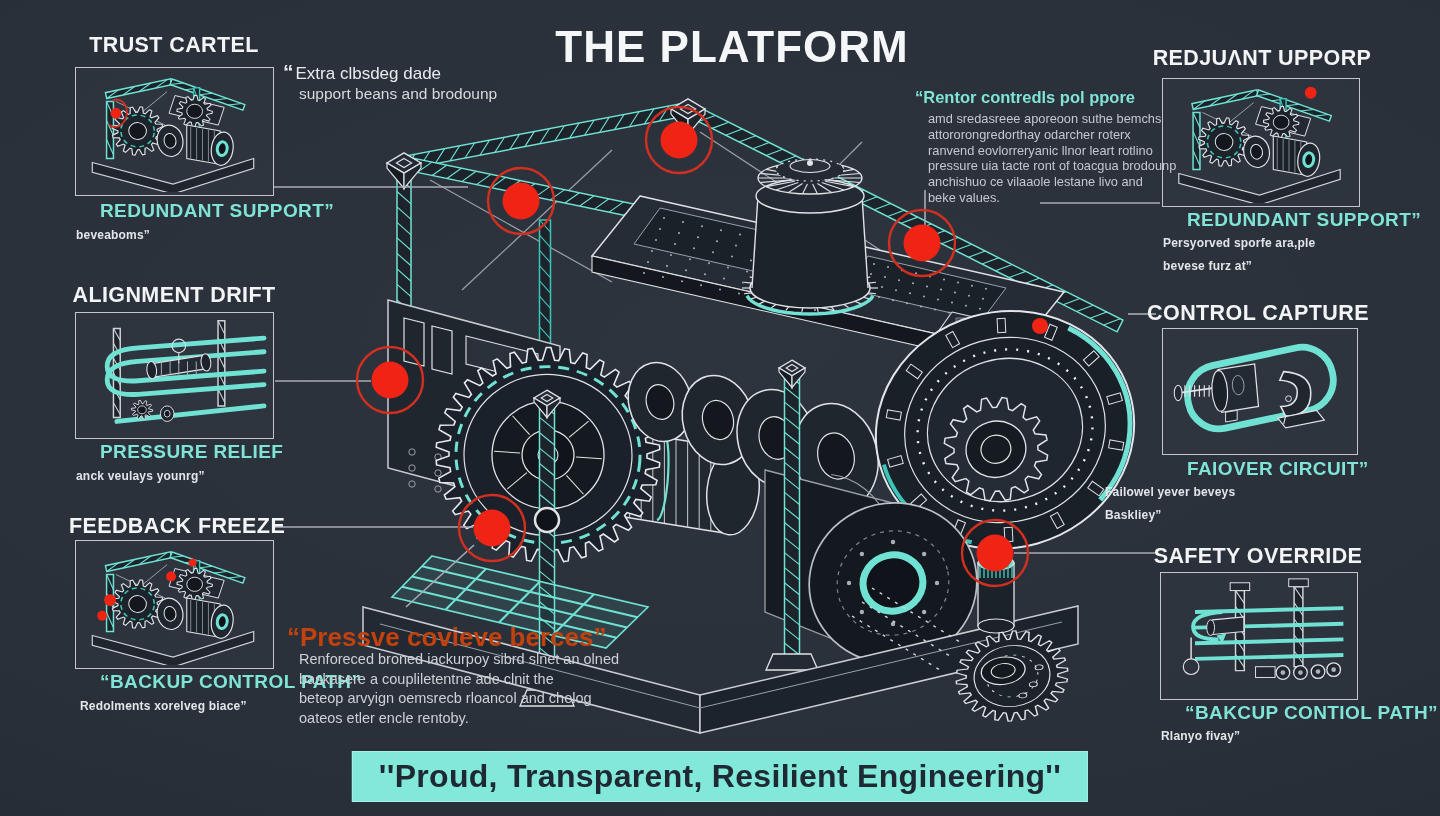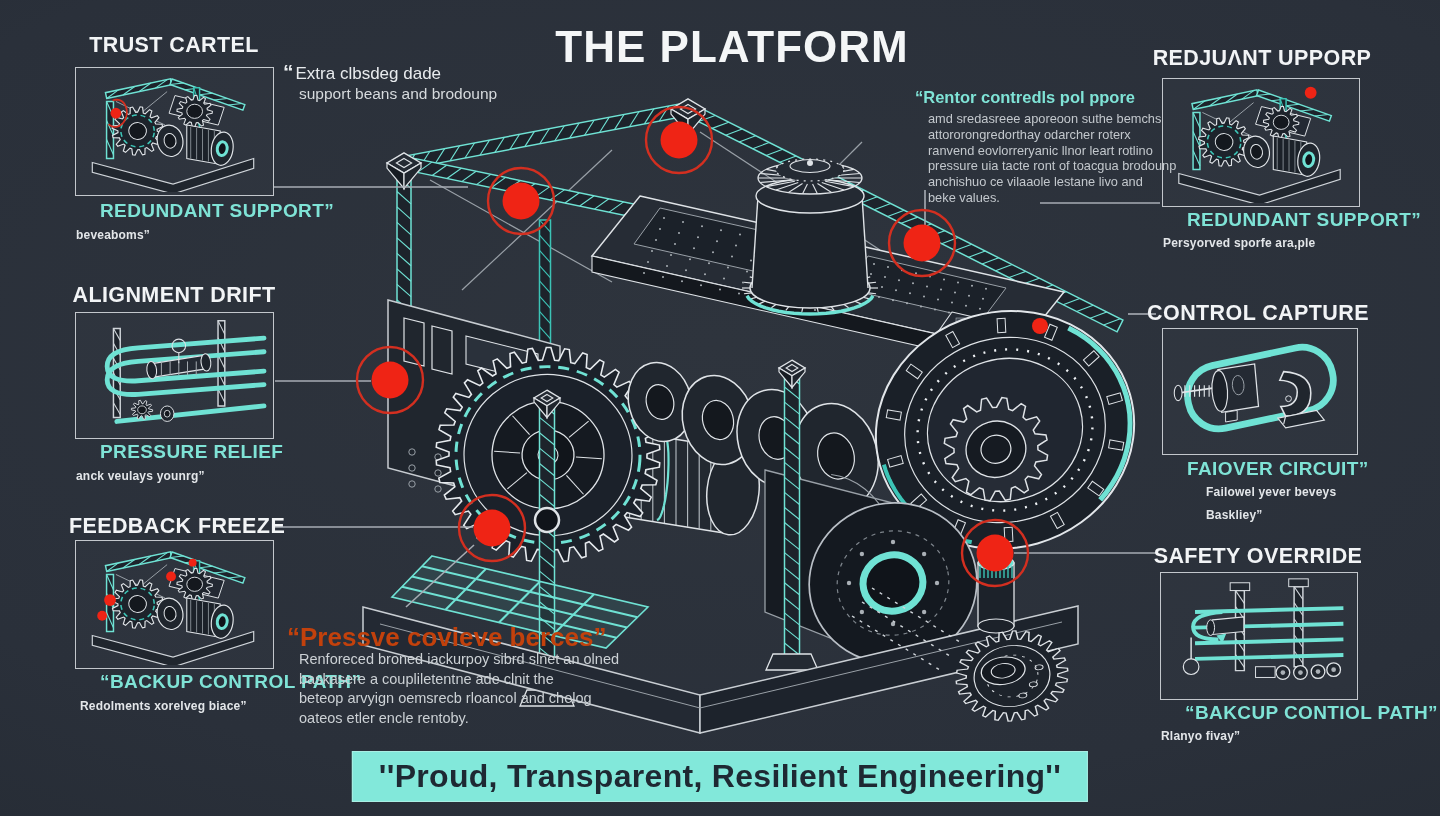--- a/index.html
+++ b/index.html
@@ -799,20 +799,21 @@
       <line x1="134" y1="63" x2="134" y2="95" stroke="#8d949b" stroke-width="0.9" fill="none"></line>
       <line x1="140" y1="64" x2="140" y2="96" stroke="#8d949b" stroke-width="0.9" fill="none"></line>
       <ellipse cx="0" cy="0" rx="11" ry="17" fill="#20262e" stroke="#dfe3e7" stroke-width="1.2" transform="translate(148 82) rotate(8)"></ellipse>
       <ellipse cx="0" cy="0" rx="5" ry="7" fill="#10141a" stroke="#6fe2d4" stroke-width="3" transform="translate(148 82) rotate(8)"></ellipse>
       <circle cx="150" cy="14" r="6" fill="#ef2415"></circle>
     </svg>
 </div>
 <div class="abs cap" style="left:1163px;top:209px;">REDUNDANT SUPPORT”</div>
 <div class="abs sub" style="left:1163px;top:232px;">
   <div>Persyorved sporfe ara,ple</div>
+  <div>bevese furz at”</div>
 </div>
 
 <div class="abs hd" style="left:1258px;top:301px;">CONTROL CAPTURE</div>
 <div class="abs box" style="left:1162px;top:328px;width:194px;height:125px;">
   <svg id="th5" width="191" height="122" viewBox="0 0 196 126">
       <rect x="24" y="28" width="152" height="66" rx="32" fill="none" stroke="#6fe2d4" stroke-width="7" transform="rotate(-12 100 61)"></rect>
       <line x1="16" y1="66" x2="58" y2="60" stroke="#dfe3e7" stroke-width="2" fill="none"></line>
       <line x1="22" y1="58" x2="22" y2="70" stroke="#dfe3e7" stroke-width="1.2" fill="none"></line>
       <line x1="27" y1="58" x2="27" y2="70" stroke="#dfe3e7" stroke-width="1.2" fill="none"></line>
       <line x1="32" y1="58" x2="32" y2="70" stroke="#dfe3e7" stroke-width="1.2" fill="none"></line>
@@ -825,21 +826,21 @@
       <ellipse cx="0" cy="0" rx="8" ry="21" fill="#1b2129" stroke="#dfe3e7" stroke-width="1.2" transform="translate(58 64) rotate(-4)"></ellipse>
       <ellipse cx="0" cy="0" rx="6" ry="10" fill="none" stroke="#99a0a7" stroke-width="1" transform="translate(77 58) rotate(-4)"></ellipse>
       <polygon points="64,86 76,84 76,94 64,96" fill="#20262e" stroke="#dfe3e7" stroke-width="1"></polygon>
       <path d="M 124,44 Q 152,46 152,66 Q 152,90 126,90 L 121,80 Q 138,80 138,65 Q 138,54 120,53 Z" fill="#20262e" stroke="#dfe3e7" stroke-width="1.6"></path>
       <polygon points="118,92 158,84 166,94 126,102" fill="#20262e" stroke="#dfe3e7" stroke-width="1.2"></polygon>
       <circle cx="129" cy="72" r="3" fill="none" stroke="#dfe3e7" stroke-width="1"></circle>
       <line x1="126" y1="90" x2="124" y2="98" stroke="#dfe3e7" stroke-width="1.2" fill="none"></line>
     </svg>
 </div>
 <div class="abs cap" style="left:1163px;top:458px;">FAIOVER CIRCUIT”</div>
-<div class="abs sub" style="left:1206px;top:481px;">
+<div class="abs sub" style="left:1105px;top:481px;">
   <div>Failowel yever beveys</div>
   <div>Baskliey”</div>
 </div>
 
 <div class="abs hd" style="left:1258px;top:544px;">SAFETY OVERRIDE</div>
 <div class="abs box" style="left:1160px;top:572px;width:196px;height:126px;">
   <svg id="th6" width="193" height="123" viewBox="0 0 196 126">
       <polygon points="75.5,18 75.5,100 84.5,100 84.5,18" fill="#1d232b" stroke="#cfd4d9" stroke-width="1.5"></polygon>
       <line x1="75.5" y1="18" x2="84.5" y2="31.12" stroke="#cfd4d9" stroke-width="1.1" fill="none"></line>
       <line x1="75.5" y1="34.400000000000006" x2="84.5" y2="47.519999999999996" stroke="#cfd4d9" stroke-width="1.1" fill="none"></line>

